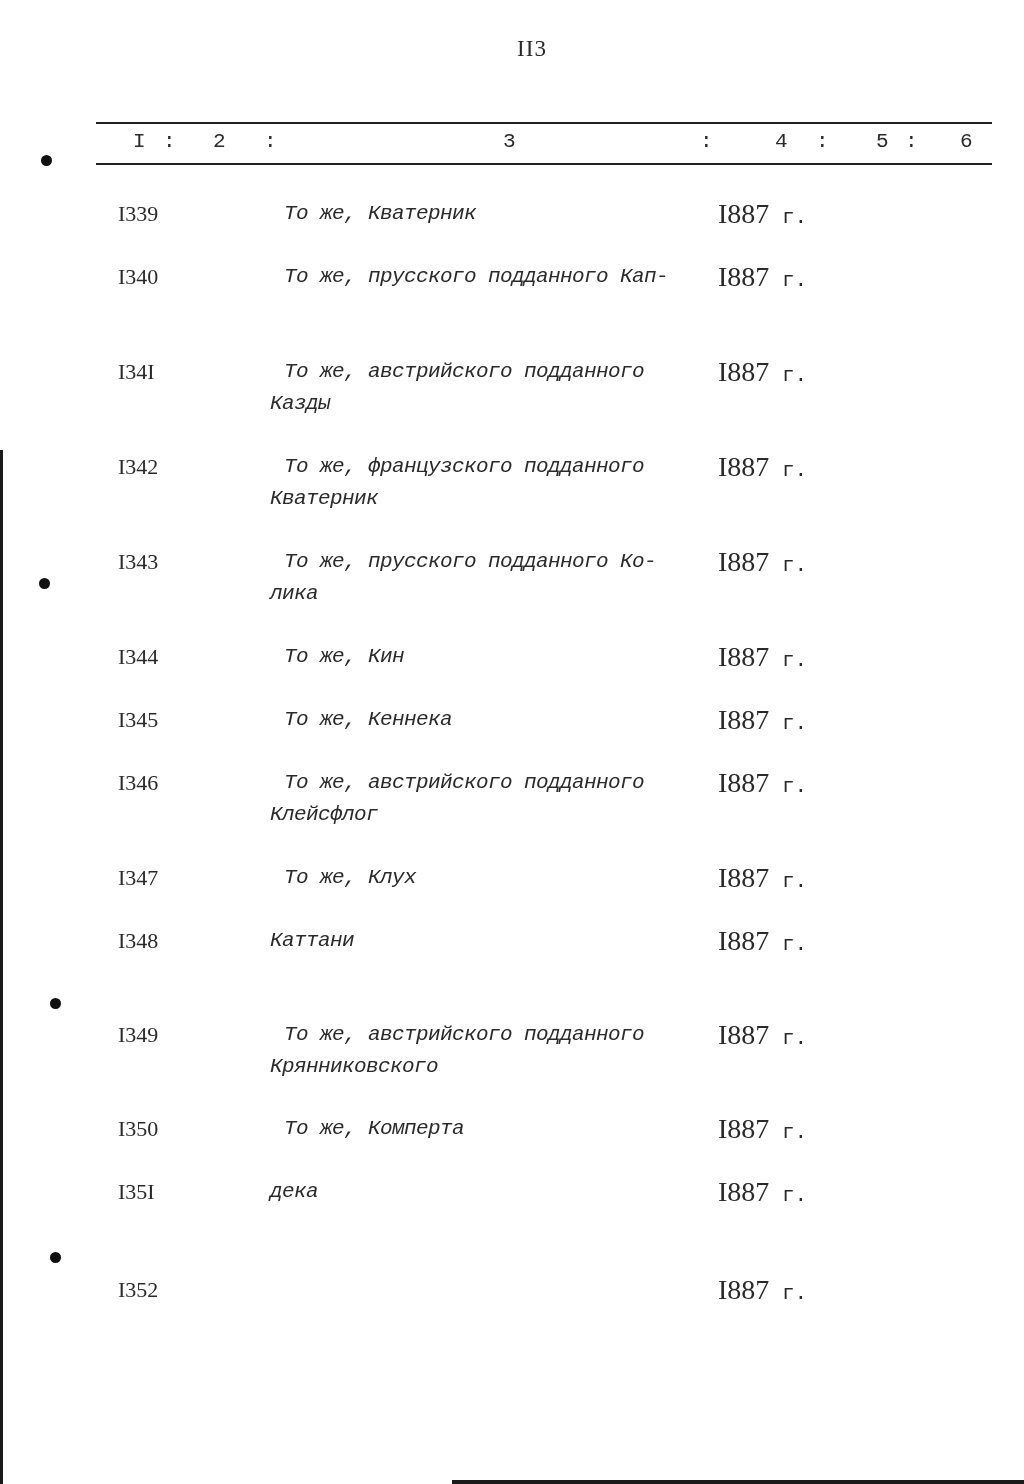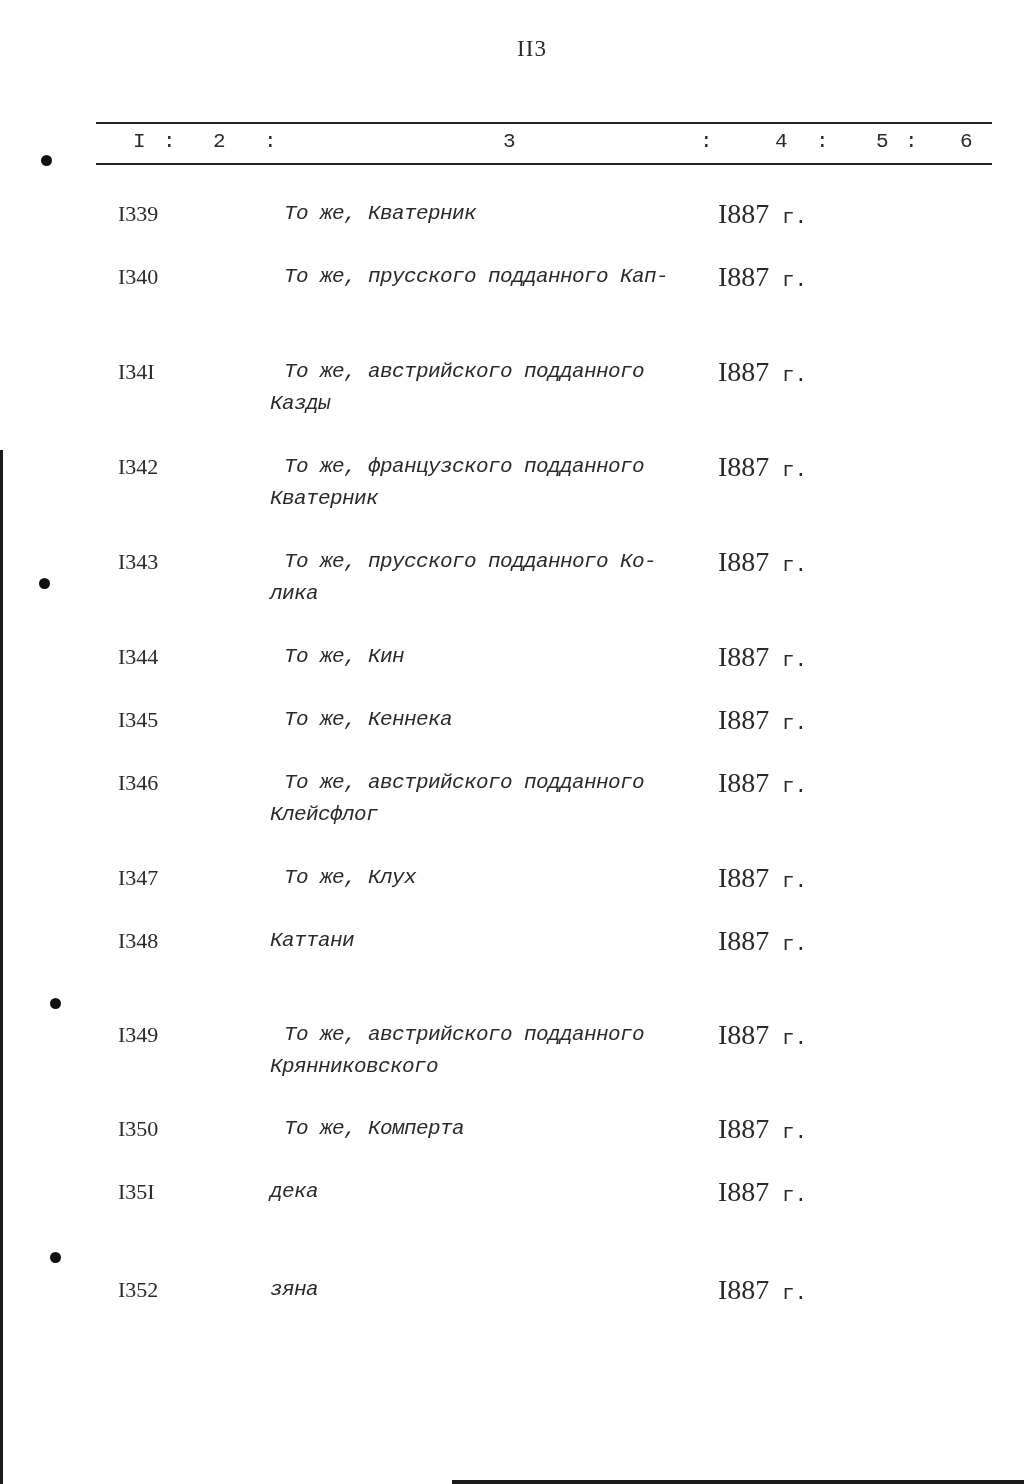--- a/index.html
+++ b/index.html
@@ -222,17 +222,16 @@
     <div class="row" style="top: 1176px;">
       <span class="num">I35I</span>
       <span class="desc">
         <span class="l2">дека</span>
       </span>
       <span class="date"><span class="yr">I887</span><span style="white-space:pre"> г.</span></span>
     </div>
     <div class="row" style="top: 1274px;">
       <span class="num">I352</span>
       <span class="desc">
-        <span class="l2">зяна</span>
       </span>
       <span class="date"><span class="yr">I887</span><span style="white-space:pre"> г.</span></span>
     </div>
   </div>
 
 </body></html>

